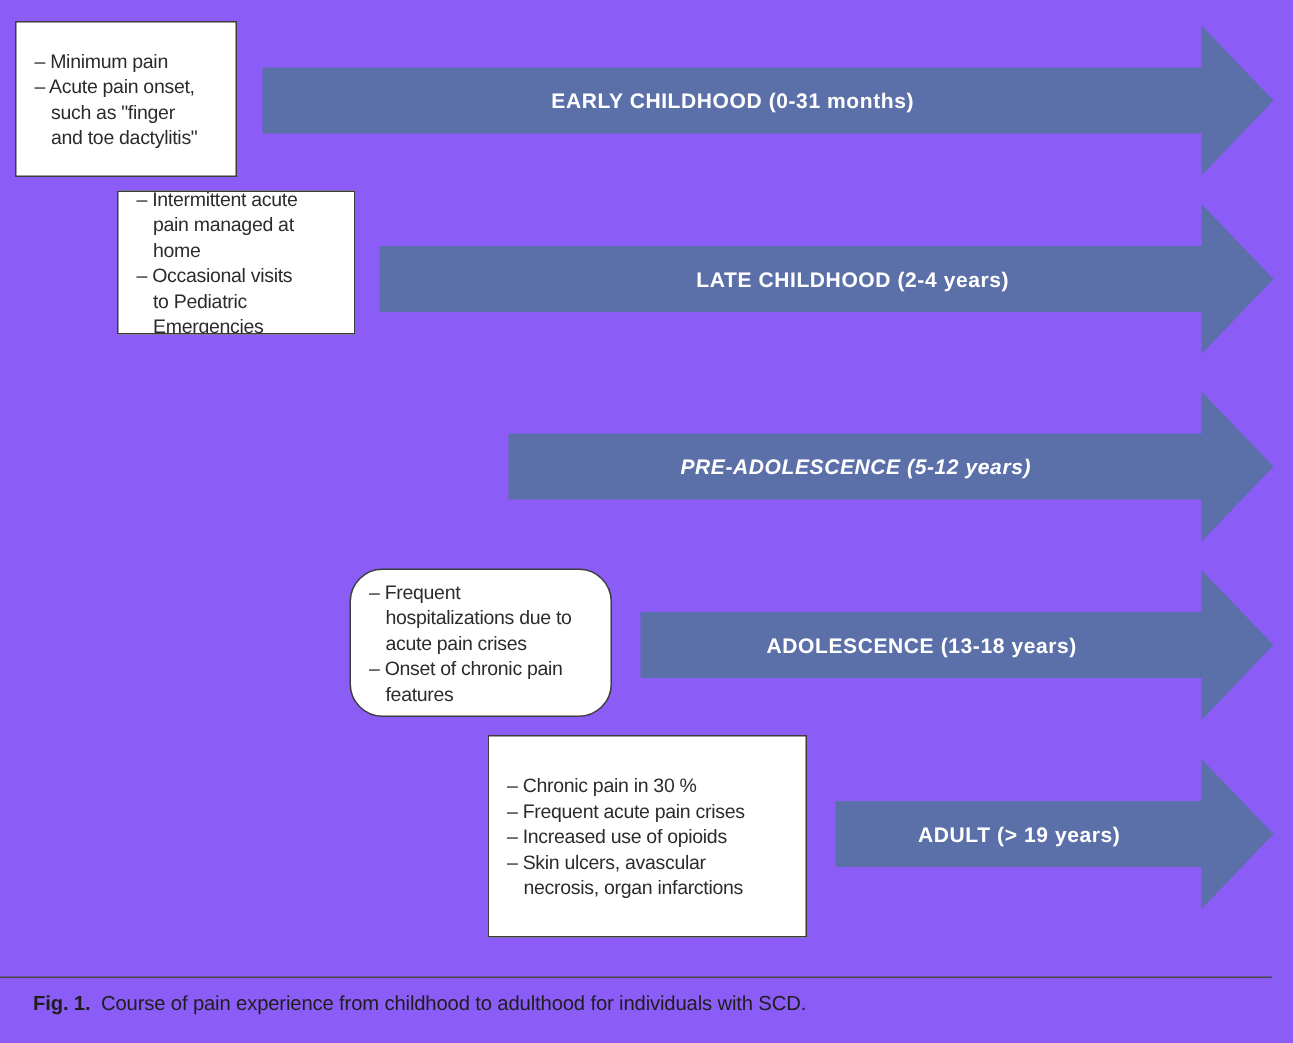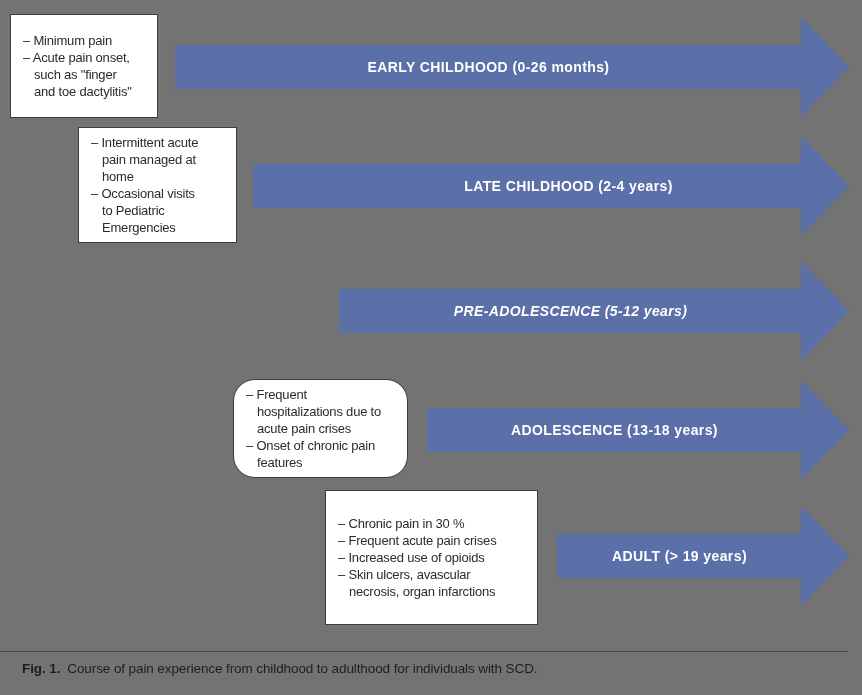--- a/index.html
+++ b/index.html
@@ -1,19 +1,19 @@
 <!DOCTYPE html>
 <html><head>
 <meta charset="utf-8">
 <style>
   html,body{margin:0;padding:0;background:#ffffff;}
   #figure-root{
     position:relative;
     width:862px;height:695px;
-    background:#737373;
+    background:#8b5cf6;
     font-family:"Liberation Sans","DejaVu Sans",sans-serif;
     overflow:hidden;
   }
   .stage-box{
     position:absolute;
     box-sizing:border-box;
     border:1px solid #3c3c3c;
     background:#ffffff;
     display:flex;
     flex-direction:column;
@@ -71,23 +71,23 @@
 <div id="figure-root">
 
   <div class="stage-box" style="left:10px;top:14px;width:148px;height:104px;">
     <div class="bline">– Minimum pain</div>
     <div class="bline">– Acute pain onset,</div>
     <div class="bline cont">such as "finger</div>
     <div class="bline cont">and toe dactylitis"</div>
   </div>
   <div class="arrow-shaft" style="left:175px;top:45px;width:627px;"></div>
   <div class="arrow-head" style="left:801px;top:17px;"></div>
-  <div class="arrow-label" style="left:175px;top:45px;width:627px;">EARLY CHILDHOOD (0-26 months)</div>
+  <div class="arrow-label" style="left:175px;top:45px;width:627px;">EARLY CHILDHOOD (0-31 months)</div>
 
-  <div class="stage-box" style="left:78px;top:127px;width:159px;height:116px;">
+  <div class="stage-box" style="left:78px;top:127px;width:159px;height:96px;">
     <div class="bline">– Intermittent acute</div>
     <div class="bline cont">pain managed at</div>
     <div class="bline cont">home</div>
     <div class="bline">– Occasional visits</div>
     <div class="bline cont">to Pediatric</div>
     <div class="bline cont">Emergencies</div>
   </div>
   <div class="arrow-shaft" style="left:253px;top:164px;width:549px;"></div>
   <div class="arrow-head" style="left:801px;top:136px;"></div>
   <div class="arrow-label" style="left:253px;top:164px;width:549px;padding-left:41px;">LATE CHILDHOOD (2-4 years)</div>

